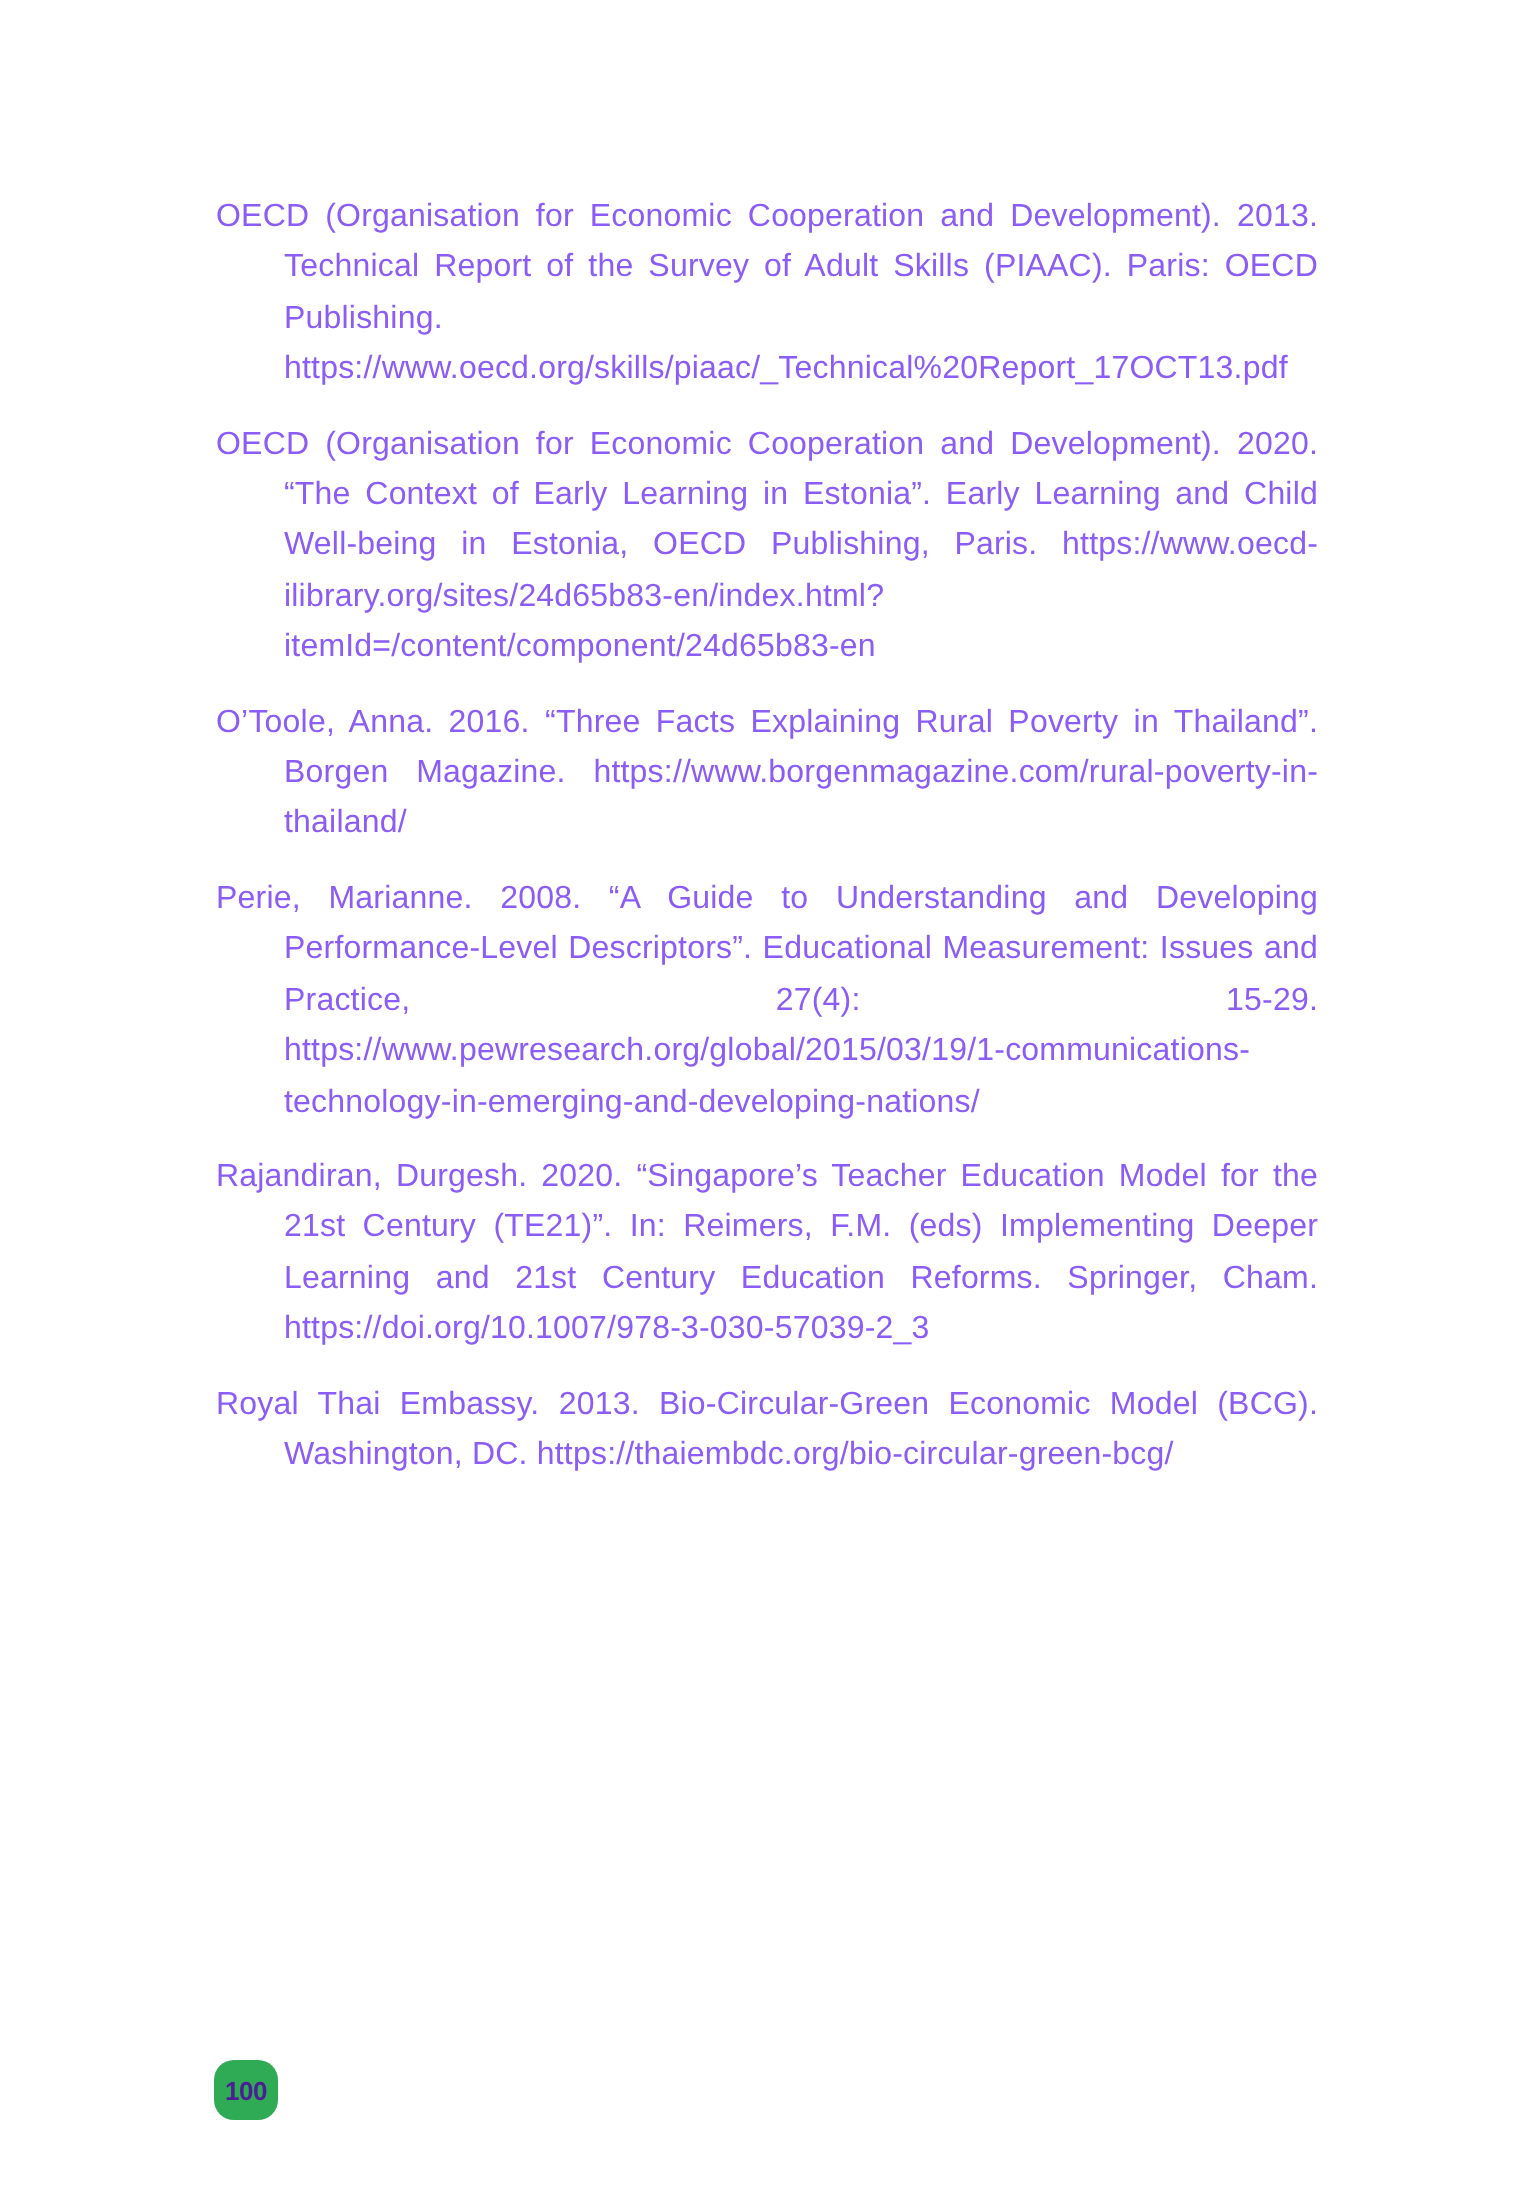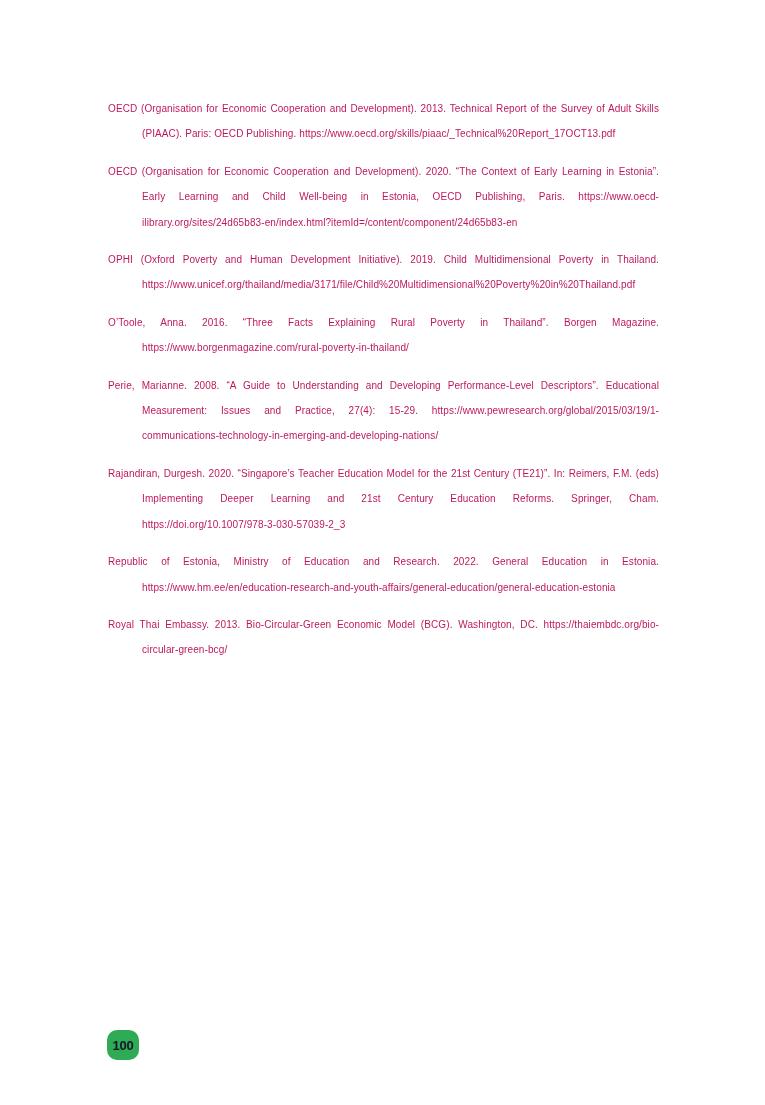--- a/index.html
+++ b/index.html
@@ -13,22 +13,22 @@
     height: 1105px;
     background: #ffffff;
     overflow: hidden;
     font-family: "Liberation Sans", "DejaVu Sans", sans-serif;
   }
   .refs {
     position: absolute;
     left: 108px;
     top: 96px;
     width: 551px;
-    color: #be185d;
-    font-size: 10px;
+    color: #8b5cf6;
+    font-size: 16px;
     line-height: 25.4px;
     letter-spacing: 0.1px;
   }
   .ref {
     margin: 0 0 12px 0;
     padding-left: 34px;
     text-indent: -34px;
     text-align: justify;
     overflow-wrap: anywhere;
   }
@@ -38,37 +38,35 @@
     top: 1030px;
     width: 32px;
     height: 30px;
     background: #2faa55;
     border-radius: 10px;
     display: flex;
     align-items: center;
     justify-content: center;
   }
   .page-badge span {
-    color: #0f172a;
+    color: #4c1d95;
     font-size: 13px;
     font-weight: bold;
     letter-spacing: -0.2px;
   }
 </style>
 </head>
 <body>
 
 <div class="page">
   <div class="refs">
       <p class="ref">OECD (Organisation for Economic Cooperation and Development). 2013. Technical Report of the Survey of Adult Skills (PIAAC). Paris: OECD Publishing. https://www.oecd.org/skills/piaac/_Technical%20Report_17OCT13.pdf</p>
       <p class="ref">OECD (Organisation for Economic Cooperation and Development). 2020. “The Context of Early Learning in Estonia”. Early Learning and Child Well-being in Estonia, OECD Publishing, Paris. https://www.oecd-ilibrary.org/sites/24d65b83-en/index.html?itemId=/content/component/24d65b83-en</p>
-      <p class="ref">OPHI (Oxford Poverty and Human Development Initiative). 2019. Child Multidimensional Poverty in Thailand. https://www.unicef.org/thailand/media/3171/file/Child%20Multidimensional%20Poverty%20in%20Thailand.pdf</p>
       <p class="ref">O’Toole, Anna. 2016. “Three Facts Explaining Rural Poverty in Thailand”. Borgen Magazine. https://www.borgenmagazine.com/rural-poverty-in-thailand/</p>
       <p class="ref">Perie, Marianne. 2008. “A Guide to Understanding and Developing Performance-Level Descriptors”. Educational Measurement: Issues and Practice, 27(4): 15-29. https://www.pewresearch.org/global/2015/03/19/1-communications-technology-in-emerging-and-developing-nations/</p>
       <p class="ref">Rajandiran, Durgesh. 2020. “Singapore’s Teacher Education Model for the 21st Century (TE21)”. In: Reimers, F.M. (eds) Implementing Deeper Learning and 21st Century Education Reforms. Springer, Cham. https://doi.org/10.1007/978-3-030-57039-2_3</p>
-      <p class="ref">Republic of Estonia, Ministry of Education and Research. 2022. General Education in Estonia. https://www.hm.ee/en/education-research-and-youth-affairs/general-education/general-education-estonia</p>
       <p class="ref">Royal Thai Embassy. 2013. Bio-Circular-Green Economic Model (BCG). Washington, DC. https://thaiembdc.org/bio-circular-green-bcg/</p>
     </div>
 
   <div class="page-badge">
     <span>100</span>
   </div>
 </div>
 
 </body></html>

